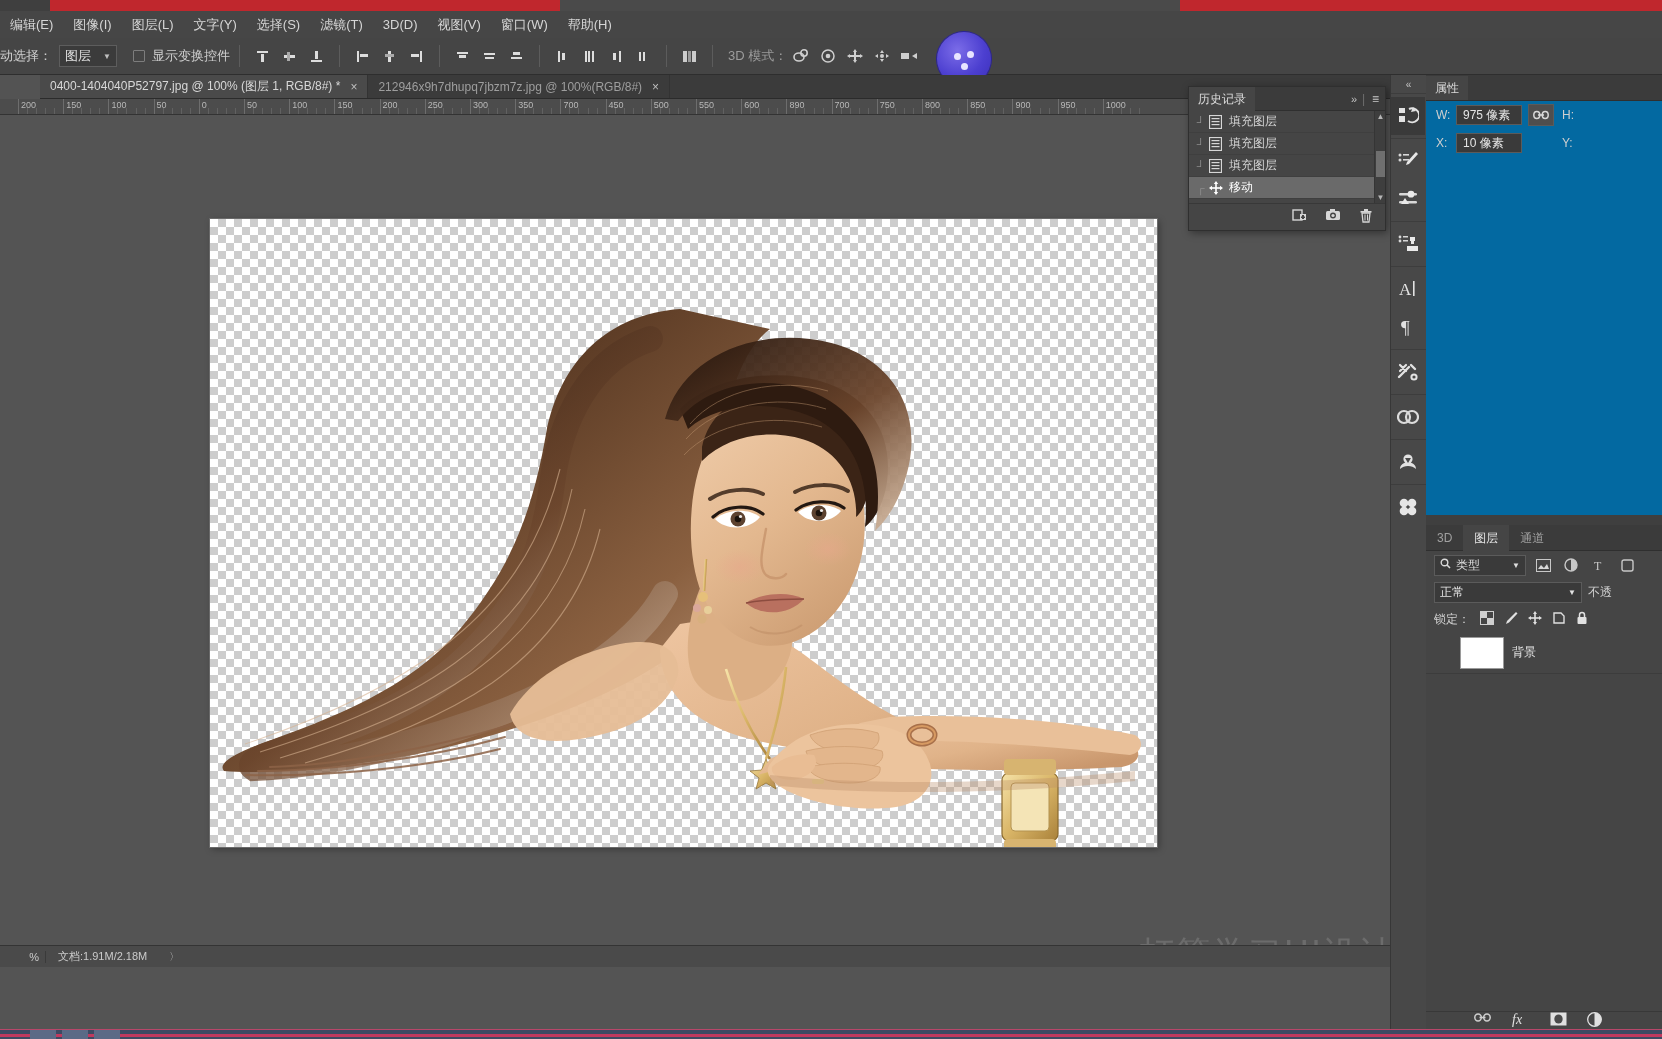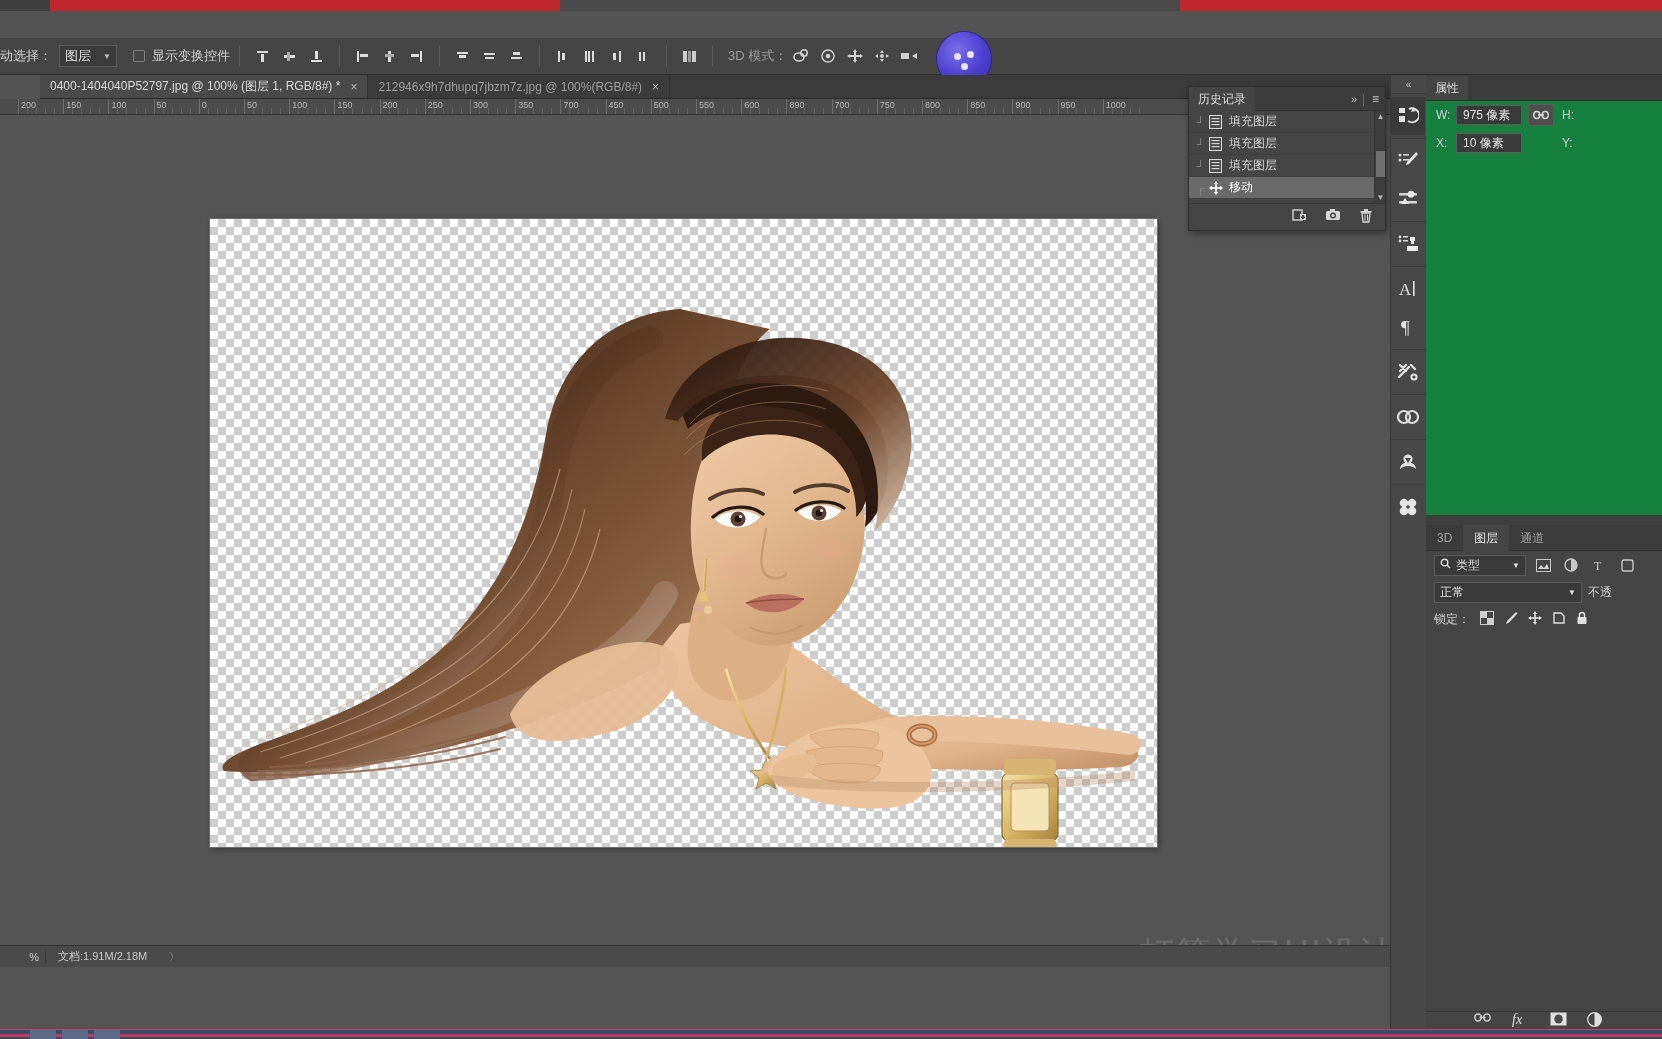--- a/index.html
+++ b/index.html
@@ -194,21 +194,21 @@
   .rail-collapse { height: 18px; display: flex; align-items: center; justify-content: center; color: #c6c6c6; font-size: 10px; }
   .rail-grp { border-top: 1px solid #3d3d3d; padding: 3px 0; }
   .rail-btn {
     width: 34px; height: 38px; display: flex; align-items: center; justify-content: center;
   }
   .rail-btn.active { background: #3a3a3a; }
 
   
   .dock { position: absolute; left: 1426px; top: 75px; width: 236px; height: 964px; background: #454545; }
 
-  .prop-panel { position: absolute; left: 0; top: 0; width: 236px; height: 440px; background: #15803d; }
+  .prop-panel { position: absolute; left: 0; top: 0; width: 236px; height: 440px; background: #0369a1; }
   .prop-tabrow { height: 26px; background: #3b3b3b; display: flex; align-items: center; border-bottom: 1px solid #2f2f2f; }
   .prop-title {
     height: 32px; display: flex; align-items: center; gap: 9px; padding-left: 10px; font-size: 13px; color: #e0e0e0;
   }
   .prop-row { display: flex; align-items: center; height: 28px; padding-left: 10px; font-size: 12px; color: #d2d2d2; }
   .prop-row .lbl { width: 20px; color: #cfcfcf; }
   .prop-field {
     width: 66px; height: 20px; background: #3a3a3a; border: 1px solid #5b5b5b;
     display: flex; align-items: center; padding-left: 6px; font-size: 12px; color: #e4e4e4; margin-right: 6px;
   }
@@ -273,20 +273,32 @@
 </head>
 <body>
 
 <div id="app">
 
   <div class="os-strip">
     <div class="os-dark"></div>
     <div class="os-dark2"></div>
   </div>
 
+  <div class="menubar" id="menubar">
+      <div class="menu-item">编辑(E)</div>
+      <div class="menu-item">图像(I)</div>
+      <div class="menu-item">图层(L)</div>
+      <div class="menu-item">文字(Y)</div>
+      <div class="menu-item">选择(S)</div>
+      <div class="menu-item">滤镜(T)</div>
+      <div class="menu-item">3D(D)</div>
+      <div class="menu-item">视图(V)</div>
+      <div class="menu-item">窗口(W)</div>
+      <div class="menu-item">帮助(H)</div>
+    </div>
 
   <div class="optionsbar">
     <span class="opt-label">动选择：</span>
     <div class="opt-select">
       <span>图层</span>
       <span class="chev">▼</span>
     </div>
     <div class="opt-check">
       <span class="checkbox"></span>
       <span>显示变换控件</span>
@@ -1049,20 +1061,25 @@
         </span>
         <span>
           <svg width="12" height="14">
               <rect x="1.5" y="6" width="9" height="7" rx="1" fill="#e2e2e2"></rect>
               <path d="M3.5 6 V4 a2.5 2.5 0 0 1 5 0 V6" fill="none" stroke="#e2e2e2" stroke-width="1.5"></path>
             </svg>
         </span>
       </div>
 
       <div id="layer-rows">
+          <div class="layer-row">
+            <span class="eye-cell"></span>
+            <span class="layer-thumb"></span>
+            <span>背景</span>
+          </div>
         </div>
 
       <div class="layers-footer">
         <span>
           <svg width="17" height="11">
               <path d="M5.5 5.5 h6" stroke="#cfcfcf" stroke-width="1.6"></path>
               <rect x="0.8" y="2" width="6.5" height="7" rx="3.5" fill="none" stroke="#cfcfcf" stroke-width="1.5"></rect>
               <rect x="9.7" y="2" width="6.5" height="7" rx="3.5" fill="none" stroke="#cfcfcf" stroke-width="1.5"></rect>
             </svg>
         </span>

